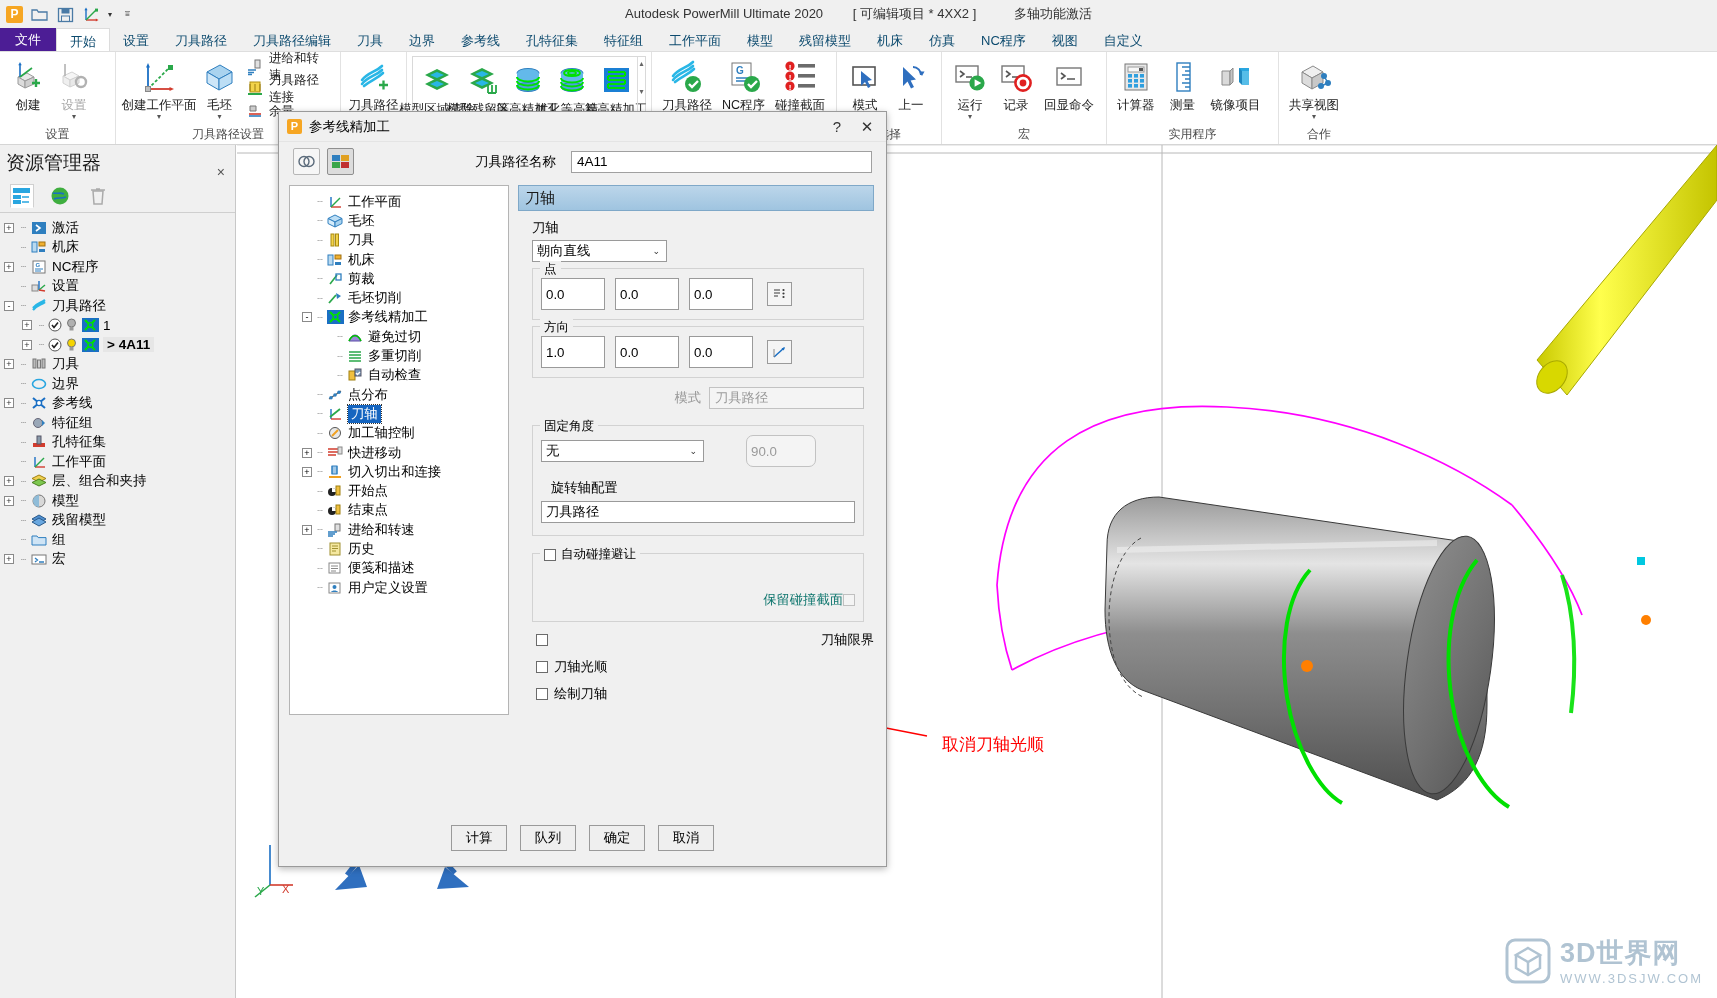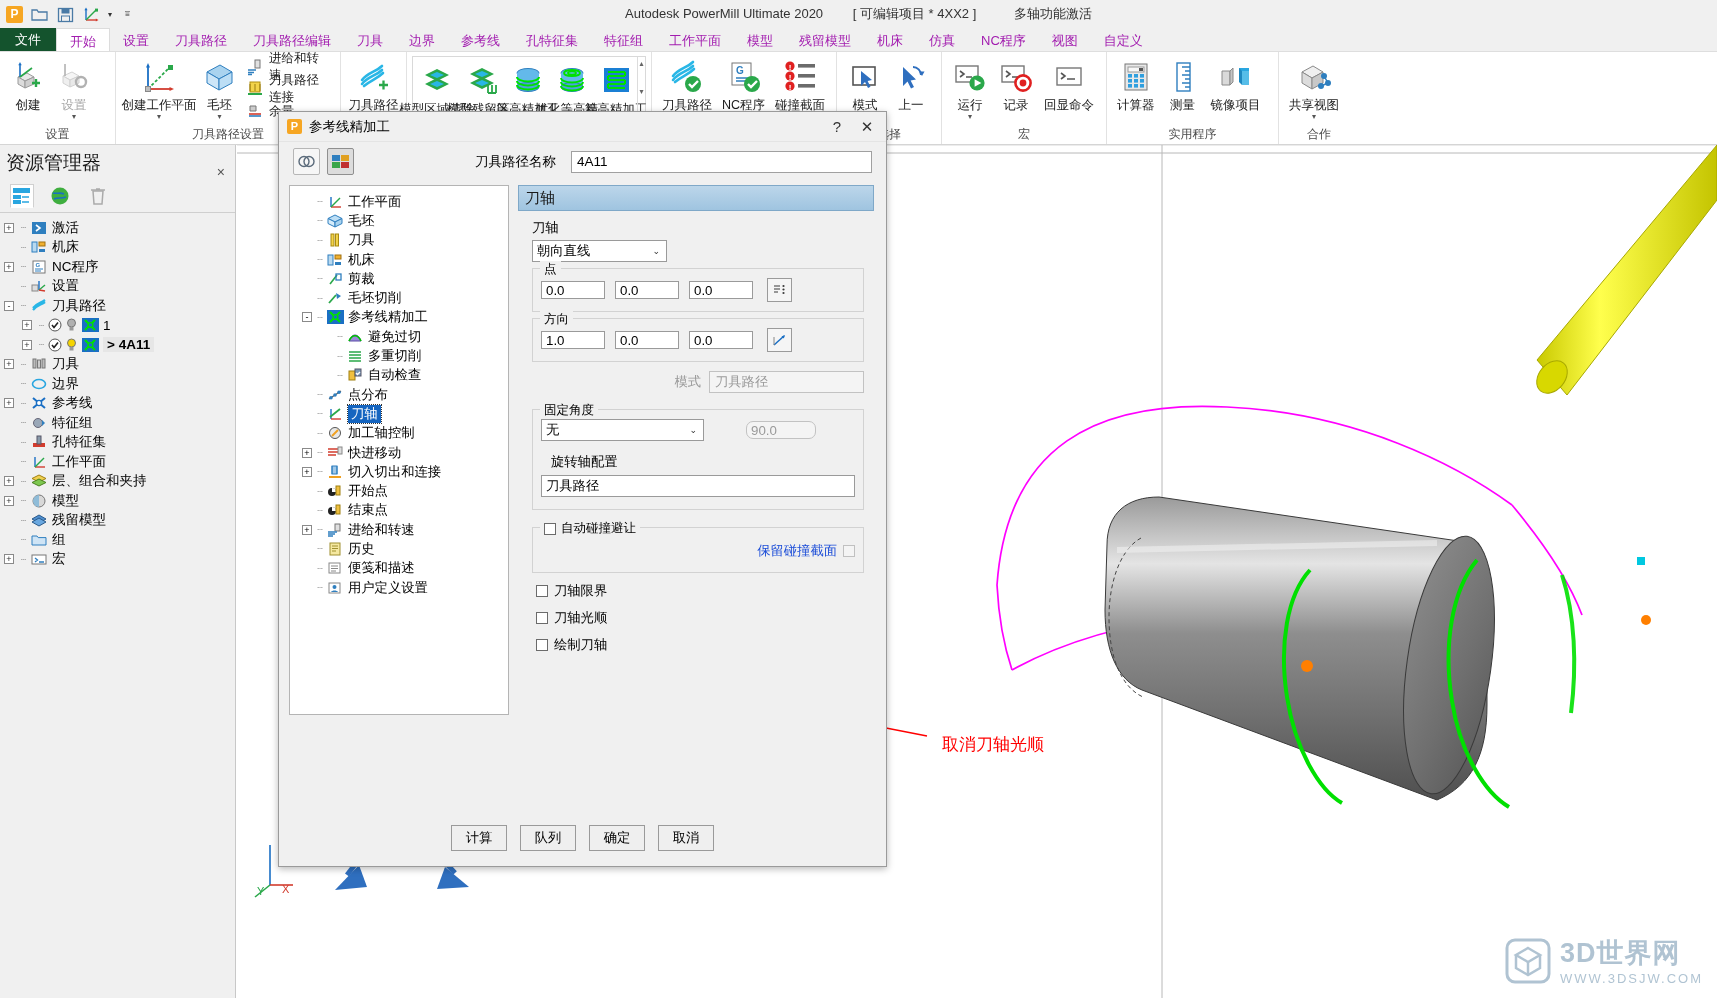--- a/index.html
+++ b/index.html
@@ -35,24 +35,24 @@
   .app-title .proj { margin-left: 26px; }
   .app-title .multi { margin-left: 34px; }
 
   
   .tabstrip {
     position: absolute; left: 0; top: 28px; width: 1717px; height: 24px;
     background: #f0f0f0; display: flex; align-items: stretch;
     border-bottom: 1px solid #dedede;
   }
   .tab {
-    padding: 1px 13px; line-height: 24px; font-size: 13px; color: #a21caf;
+    padding: 1px 13px; line-height: 24px; font-size: 13px; color: #0c4a6e;
     cursor: default; white-space: nowrap;
   }
-  .tab.file { background: #14532d; color: #fff; padding: 0 15px; }
+  .tab.file { background: #4c1d95; color: #fff; padding: 0 15px; }
   .tab.active {
     background: #fff; border-left: 1px solid #dcdcdc; border-right: 1px solid #dcdcdc;
     border-top: 1px solid #dcdcdc;
   }
 
   
   .ribbon {
     position: absolute; left: 0; top: 52px; width: 1717px; height: 93px;
     background: #fff; border-bottom: 1px solid #d5d5d5;
     display: flex; align-items: stretch;
@@ -195,21 +195,21 @@
   .sel-box .chev { position: absolute; right: 6px; font-size: 9px; color: #333; }
   .fieldset {
     border: 1px solid #d2d2d2; margin: 6px 10px 0 14px; padding: 9px 8px 9px 8px;
     position: relative;
   }
   .fieldset > .legend {
     position: absolute; top: -8px; left: 7px; background: #f0f0f0; padding: 0 4px; font-size: 12.5px;
   }
   .row3 { display: flex; align-items: center; gap: 10px; }
   .num {
-    width: 64px; height: 18px; border: 1px solid #9a9a9a; background: #fff; font-size: 13.3px;
+    width: 64px; height: 32px; border: 1px solid #9a9a9a; background: #fff; font-size: 13.3px;
     padding: 0 4px; font-family: inherit;
   }
   .num.wide { width: 70px; border-radius: 7px; }
   .pickbtn {
     width: 25px; height: 24px; border: 1px solid #9a9a9a; background: #f5f5f5;
     display: flex; align-items: center; justify-content: center; margin-left: 4px; cursor: default;
   }
   .mode-row { display: flex; align-items: center; justify-content: flex-end; margin: 9px 10px 0 0; gap: 8px; }
   .mode-row .ml { font-size: 13.3px; color: #9a9a9a; }
   .mode-row .mv {
@@ -1335,27 +1335,27 @@
           <div class="sel-box" style="width:100%;">
             <span>刀具路径</span>
           </div>
         </div>
 
         <div class="fieldset" style="margin-top:17px; padding:14px 8px 12px 8px;">
           <div class="legend" style="display:flex; align-items:center; gap:5px;">
             <span class="cb"></span>
             <span>自动碰撞避让</span>
           </div>
-          <div style="display:flex; align-items:center; justify-content:flex-end; gap:6px; color:#1d4ed8; font-size:13.3px;">
+          <div style="display:flex; align-items:center; justify-content:flex-end; color:#0f766e; font-size:13.3px;margin-top:23px;">
             <span>保留碰撞截面</span>
             <span class="cb" style="border-color:#c0c0c0;background:#f4f4f4;"></span>
           </div>
         </div>
 
-        <div class="cbrow" style="">
+        <div class="cbrow" style="justify-content:space-between;">
           <span class="cb"></span>
           <span>刀轴限界</span>
         </div>
         <div class="cbrow">
           <span class="cb"></span>
           <span>刀轴光顺</span>
         </div>
         <div class="cbrow">
           <span class="cb"></span>
           <span>绘制刀轴</span>

